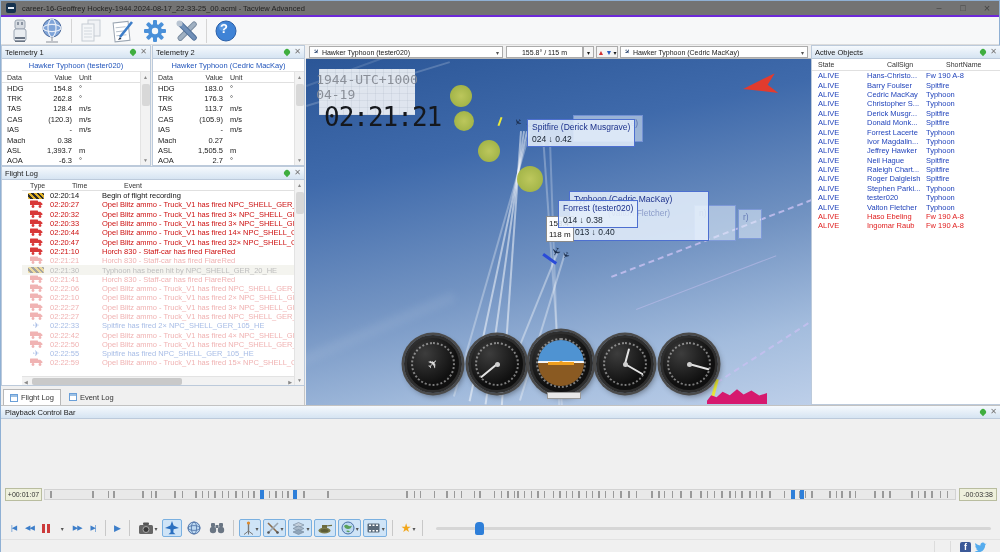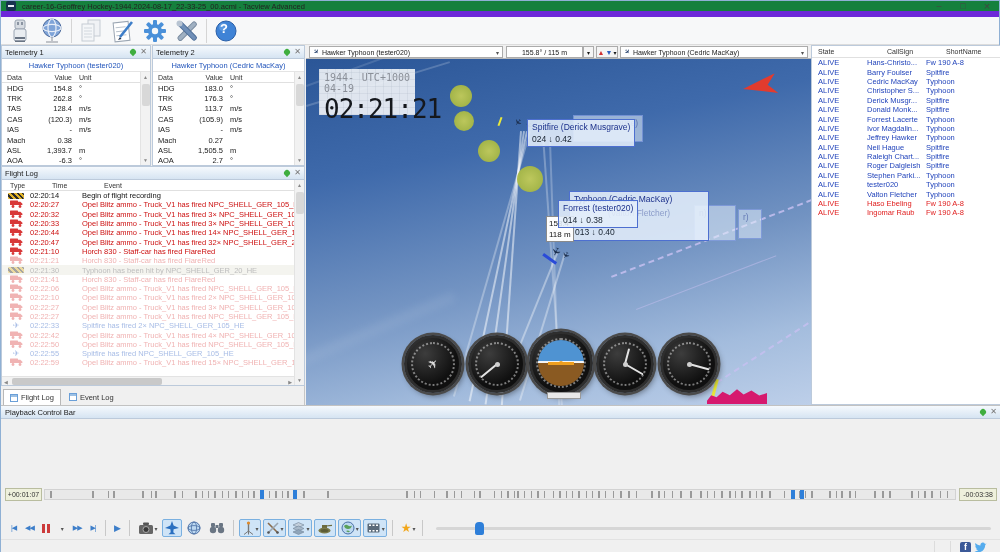--- a/index.html
+++ b/index.html
@@ -1,21 +1,21 @@
 <!DOCTYPE html>
 <html><head>
 <meta charset="utf-8">
 <style>
   * { margin:0; padding:0; box-sizing:border-box; }
   html,body { width:1000px; height:552px; overflow:hidden; }
   body { font-family:"Liberation Sans", sans-serif; background:#f0f0f0; position:relative; font-size:7.5px; color:#1a1a1a; }
   #app { position:absolute; inset:0; border:1px solid #8fb0d4; background:#f0f0f0; }
 
   
-  #titlebar { position:absolute; left:0; top:0; width:100%; height:16px; background:#15803d; display:flex; align-items:center; border-bottom:6px solid #6d28d9;text-align:center; }
+  #titlebar { position:absolute; left:0; top:0; width:100%; height:16px; background:#737373; display:flex; align-items:center; border-bottom:2px solid #6d28d9;text-align:center; }
   #app-icon { width:10px; height:10px; margin:0 6px 0 5px; background:#16324f; border-radius:2px; position:relative; }
   #app-icon::after { content:""; position:absolute; left:2px; top:4px; width:6px; height:2px; background:#e8eef5; }
   #title-text { font-size:7.5px; color:#222; }
   #win-controls { margin-left:auto; display:flex; height:100%; }
   .win-btn { width:24px; height:100%; display:flex; align-items:center; justify-content:center; color:#444; cursor:default; }
   .win-btn.min::after { content:"\2013"; font-size:9px; }
   .win-btn.max::after { content:"\25A1"; font-size:9px; }
   .win-btn.close::after { content:"\00D7"; font-size:11px; }
 
   
@@ -52,21 +52,21 @@
   .th-unit { padding-left:7px; }
   .vscroll { width:10px; background:#f2f2f2; border-left:1px solid #e3e3e3; display:flex; flex-direction:column; align-items:center; flex:none; }
   .vs-up::after { content:"\25B2"; font-size:5px; color:#888; line-height:9px; }
   .vs-dn::after { content:"\25BC"; font-size:5px; color:#888; line-height:9px; }
   .vs-thumb { width:8px; height:22px; background:#d8d8d8; border-radius:2px; margin-top:2px; }
   .vs-spacer { flex:1; }
 
   
   #flightlog { left:0; top:165px; width:304px; height:220px; }
   .fl-body { display:flex; flex:1; min-height:0; }
-  .fl-main { flex:1; display:flex; flex-direction:column; min-width:0; }
+  .fl-main { flex:1; display:flex; flex-direction:column; min-width:0;margin-left:20px; }
   .fl-head { display:flex; height:11px; align-items:center; border-bottom:1px solid #e0e0e0; flex:none; font-size:7px; color:#333; }
   .fh-type { width:50px; padding-left:8px; }
   .fh-time { width:38px; }
   .fh-event { padding-left:14px; }
   .fl-rows { flex:1; overflow:hidden; }
   .fl-row { display:flex; height:9.3px; align-items:center; white-space:nowrap; }
   .fl-icon { width:16px; margin-left:6px; flex:none; display:none; text-align:center; }
   .fl-time { width:36px; flex:none; margin-left:6px; }
   .fl-event { padding-left:16px; overflow:hidden; }
   .fl-row.t-flag .icon-flag { display:inline-block; }
@@ -117,21 +117,21 @@
   .trail { position:absolute; transform-origin:0 0; }
   .dash-lav { border-top:2px dashed rgba(198,192,240,.85); }
   .solid-lav { border-top:1.5px solid rgba(198,192,240,.5); }
   .white-line { background:rgba(255,255,255,.5); width:1.5px; }
   .white-diag { background:rgba(255,255,255,.38); height:2px; }
 
   
   #timebox { position:absolute; left:13px; top:10px; width:96px; height:46px; background:rgba(238,241,245,.92);
     background-image:repeating-linear-gradient(0deg, rgba(170,180,195,.22) 0 1px, transparent 1px 7px), repeating-linear-gradient(90deg, rgba(170,180,195,.22) 0 1px, transparent 1px 8px);
     padding:3px 5px 0 5px; }
-  #timebox .tb-top { display:flex; justify-content:center; font-family:"DejaVu Sans Mono", monospace; font-size:10px; color:#8a8f98; }
+  #timebox .tb-top { display:flex; justify-content:center; font-family:"DejaVu Sans Mono", monospace; font-size:13px; color:#8a8f98; }
   #timebox .tb-clock { font-family:"DejaVu Sans Mono", monospace; font-size:26px; color:#15181d; line-height:30px; letter-spacing:-1px; }
 
   
   .flak { position:absolute; border-radius:50%; background:radial-gradient(circle, #c3cc58 0%, #a9b944 70%, rgba(169,185,68,.5) 100%); opacity:.95; }
 
   
   .obj-label { position:absolute; background:rgba(228,238,250,.88); border:1px solid #4d6fd0; color:#1a2f8a; font-size:8.5px; line-height:12px; padding:1px 4px; white-space:nowrap; }
   .obj-label .lbl-info { color:#15202e; }
   .ghost { background:rgba(228,238,250,.55); border-color:rgba(77,111,208,.5); color:rgba(26,47,138,.5); }
   #range-box { position:absolute; background:#fdfdfd; border:1px solid #8a8a8a; color:#111; font-size:8px; line-height:11px; padding:1px 2px; }
@@ -798,20 +798,27 @@
           <div class="needle" style="transform:rotate(285deg);"></div>
           <div class="hub"></div>
         </div>
       <div id="att-plate"></div>
 
       <div id="magenta-blob"></div>
     </div>
   </div>
 
   <div class="panel" id="active-objects">
+    <div class="panel-header">
+      <span class="panel-title">Active Objects</span>
+      <span class="panel-hicons">
+          <span class="pin-icon"></span>
+          <span class="close-icon"></span>
+        </span>
+    </div>
     <div class="ao-head">
       <span class="aoh-state">State</span>
       <span class="aoh-call">CallSign</span>
       <span class="aoh-short">ShortName</span>
     </div>
     <div class="ao-rows">
 
     <div class="ao-row blue">
         <span class="ao-state">ALIVE</span>
         <span class="ao-call">Hans-Christo...</span>

